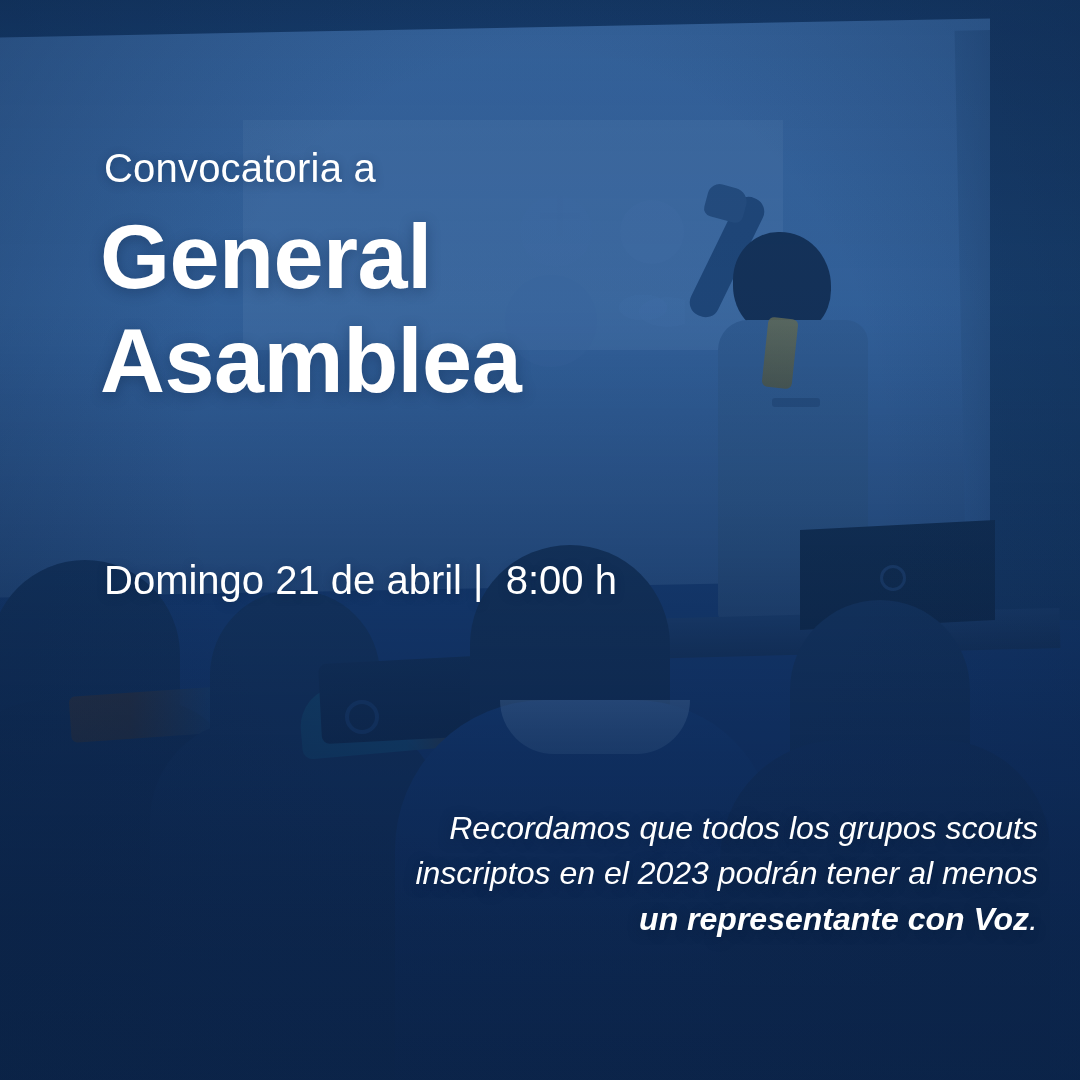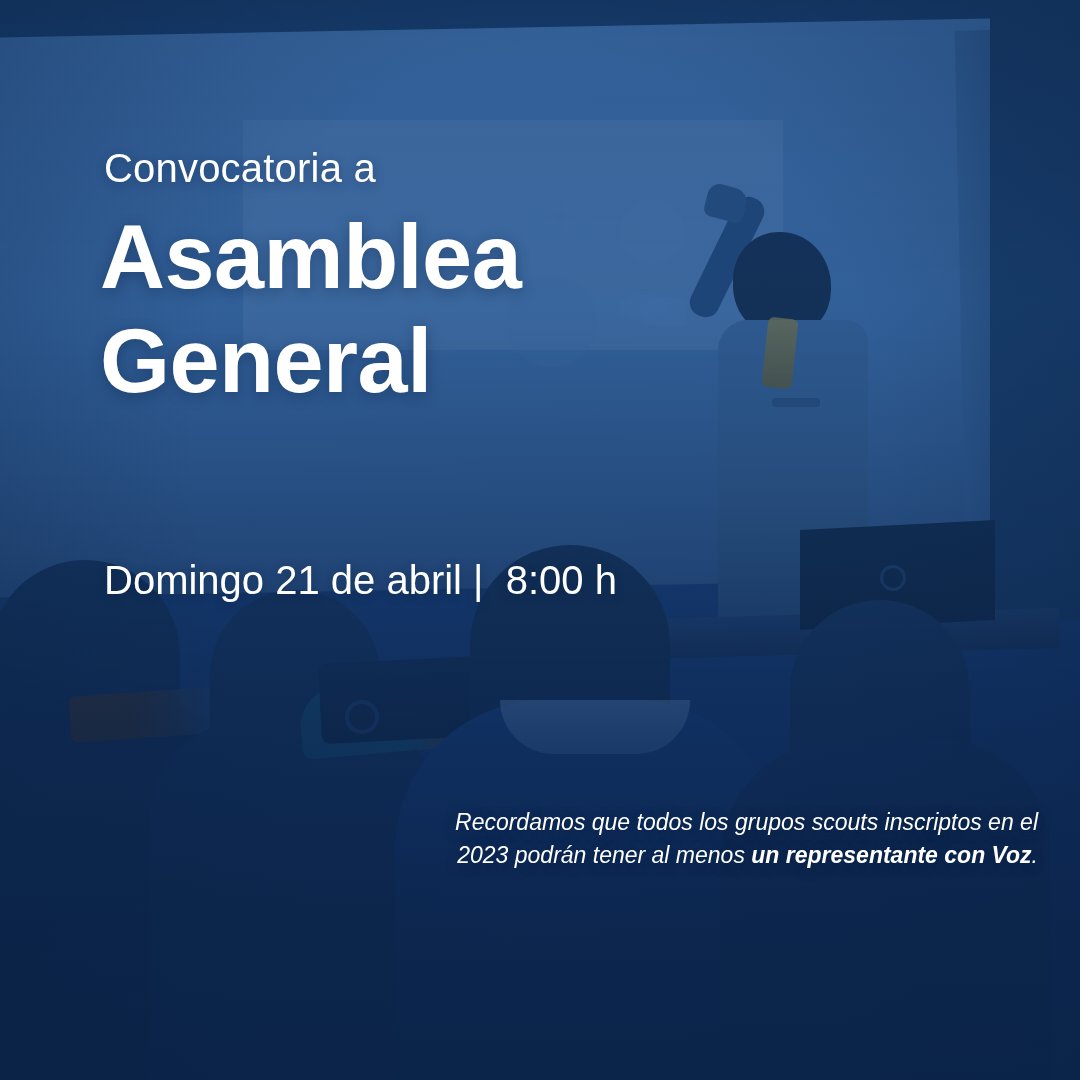--- a/index.html
+++ b/index.html
@@ -176,21 +176,21 @@
   .headline span{display:block;}
   .meta{
     position:absolute;left:104px;top:552px;
     font-size:40px;line-height:1.42;font-weight:300;color:#ffffff;
     text-shadow:0 2px 10px rgba(8,30,60,.4);
   }
   .meta span{display:block;white-space:pre;}
 
   .note{
     position:absolute;right:42px;top:806px;width:630px;
-    text-align:right;font-style:italic;font-size:23px;line-height:1.42;
+    text-align:right;font-style:italic;font-size:32px;line-height:1.42;
     color:#ffffff;text-shadow:0 2px 12px rgba(8,30,60,.5);
   }
   .note b{font-weight:700;font-style:italic;}
 
   
   .footer{position:absolute;left:0;bottom:0;width:100%;height:120px;}
 </style>
 </head>
 <body>
 
@@ -237,22 +237,22 @@
 
   <div class="tint"></div>
   <div class="tint2"></div>
   <div class="vignette"></div>
 
   <div class="content">
 
     <div class="kicker">Convocatoria a</div>
 
     <div class="headline">
+      <span>General</span>
       <span>Asamblea</span>
-      <span>General</span>
     </div>
 
     <div class="meta">
       <span>Domingo 21 de abril |  8:00 h</span>
     </div>
 
     <div class="note">
       <span>Recordamos que todos los grupos scouts inscriptos en el 2023 podrán tener al menos </span><b>un representante con Voz</b><span>.</span>
     </div>
 

